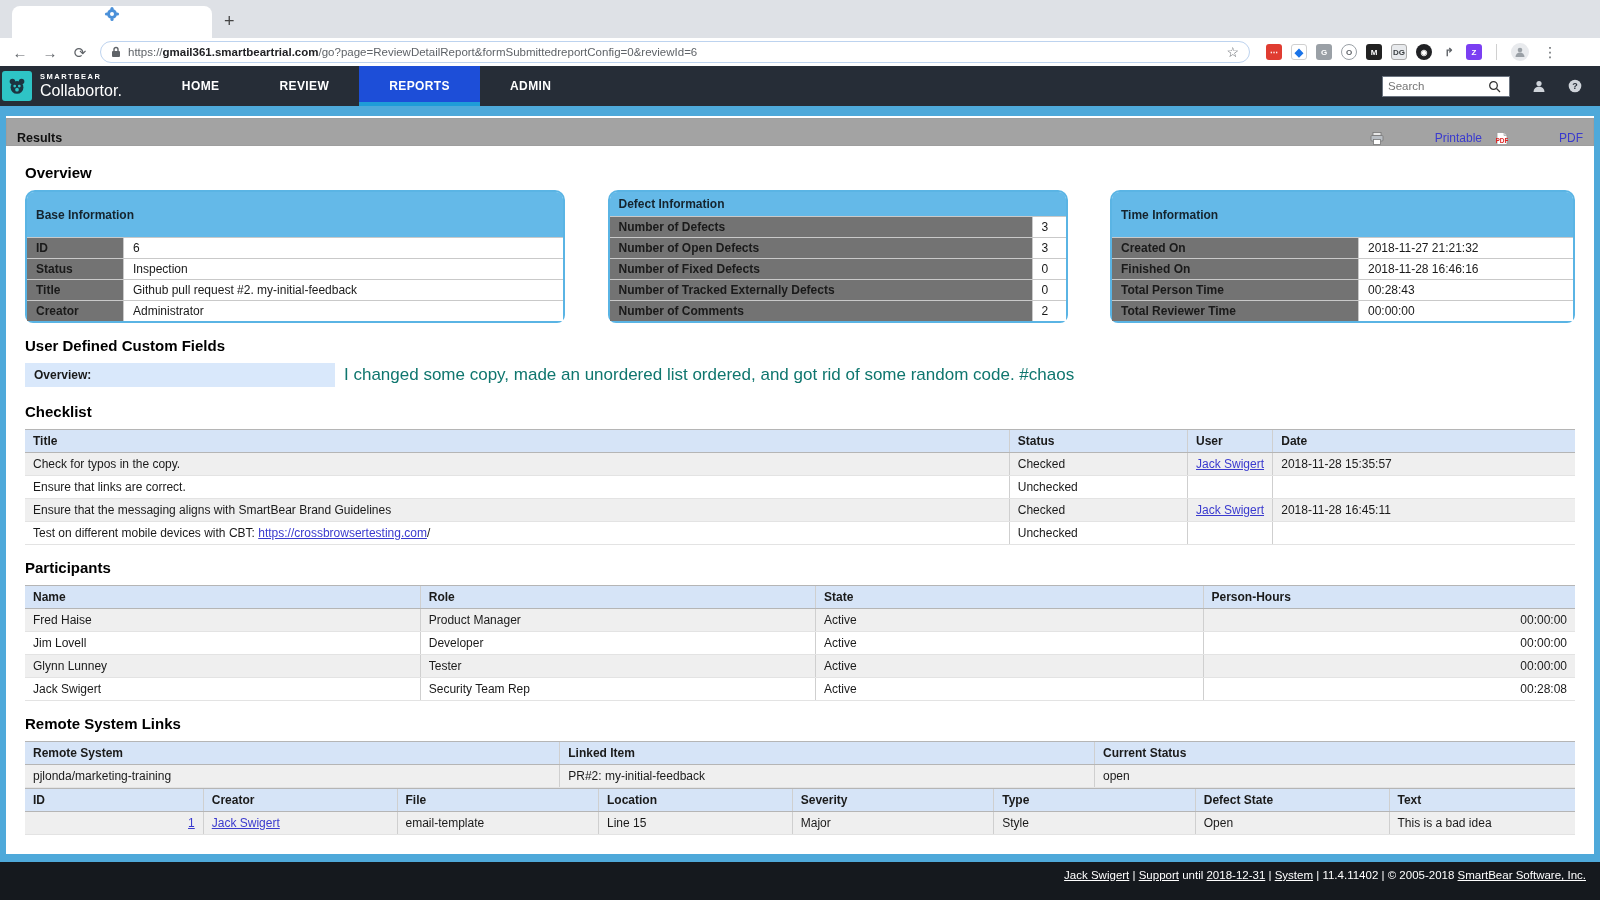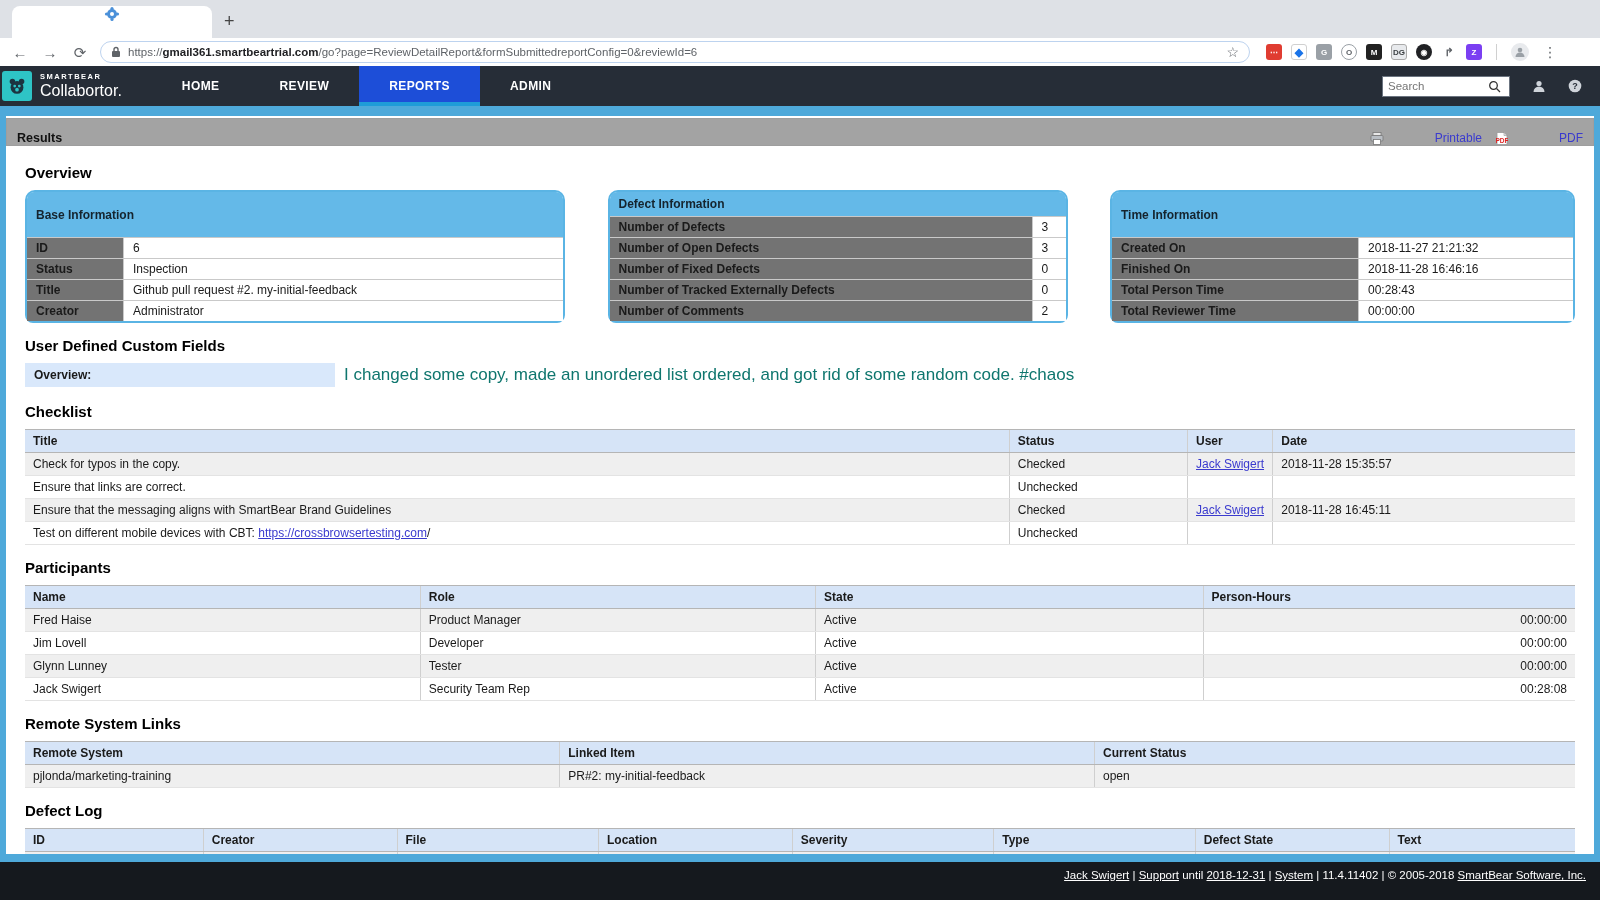--- a/index.html
+++ b/index.html
@@ -382,21 +382,20 @@
         <th class="rs-status">Current Status</th>
       </tr>
       <tr class="odd">
         <td>pjlonda/marketing-training</td>
         <td>PR#2: my-initial-feedback</td>
         <td>open</td>
       </tr>
     </tbody>
       </table>
 
-    <h2 class="sec">Defect Log</h2>
     <table class="list">
       <tbody>
           <tr>
         <th class="dl-id r">ID</th>
         <th class="dl-creator">Creator</th>
         <th class="dl-file">File</th>
         <th class="dl-loc">Location</th>
         <th class="dl-sev">Severity</th>
         <th class="dl-type">Type</th>
         <th class="dl-state">Defect State</th>

